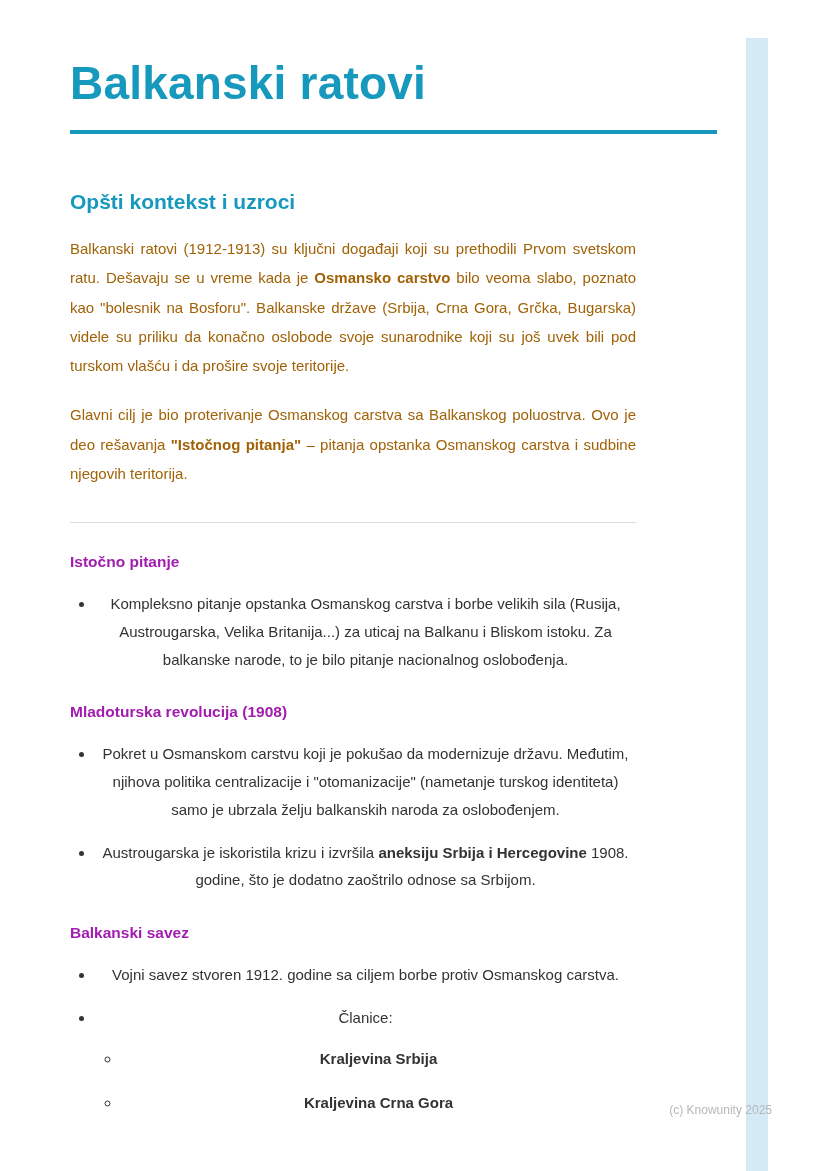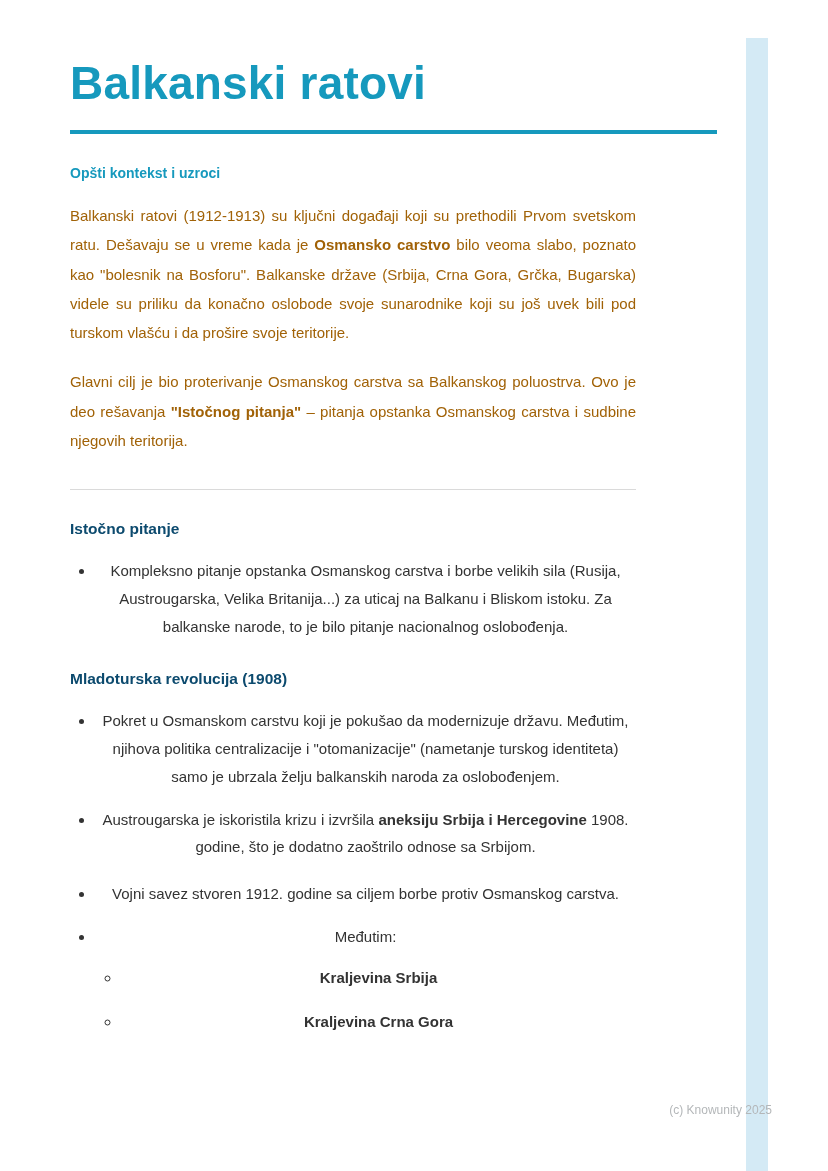--- a/index.html
+++ b/index.html
@@ -34,42 +34,42 @@
     margin: 0;
     letter-spacing: 0.2px;
   }
   .title-rule {
     width: 647px;
     height: 4px;
     background: #1699bd;
     margin-top: 20px;
   }
   .section-heading {
-    font-size: 14px;
+    font-size: 21px;
     font-weight: bold;
     color: #1699bd;
-    margin: 31px 0 0 0;
+    margin: 56px 0 0 0;
   }
   p.body-par {
     font-size: 15px;
     line-height: 1.95;
     text-align: justify;
     margin: 20px 0 0 0;
     color: #a16207;
   }
   .divider {
     width: 100%;
     height: 1px;
     background: #dadada;
     margin-top: 34px;
   }
   .subheading {
     font-size: 15.5px;
     font-weight: bold;
-    color: #0c4a6e;
+    color: #a21caf;
     margin: 30px 0 0 0;
   }
   ul.bullets {
     margin: 19px 0 0 0;
     padding-left: 25px;
     font-size: 15px;
     line-height: 1.85;
     color: #333333;
     text-align: center;
   }
@@ -121,24 +121,25 @@
 
     <div>
       <h3 class="subheading">Mladoturska revolucija (1908)</h3>
       <ul class="bullets">
         <li><span><span>Pokret u Osmanskom carstvu koji je pokušao da modernizuje državu. Međutim, njihova politika centralizacije i "otomanizacije" (nametanje turskog identiteta) samo je ubrzala želju balkanskih naroda za oslobođenjem.</span></span></li>
         <li><span><span>Austrougarska je iskoristila krizu i izvršila </span><b>aneksiju Srbija i Hercegovine</b><span> 1908. godine, što je dodatno zaoštrilo odnose sa Srbijom.</span></span></li>
       </ul>
     </div>
 
     <div>
+      <h3 class="subheading">Balkanski savez</h3>
       <ul class="bullets">
         <li><span><span>Vojni savez stvoren 1912. godine sa ciljem borbe protiv Osmanskog carstva.</span></span></li>
         <li>
-          <span><span>Međutim:</span></span>
+          <span><span>Članice:</span></span>
           <ul class="sub-bullets">
             <li><span><b>Kraljevina Srbija</b></span></li>
             <li><span><b>Kraljevina Crna Gora</b></span></li>
 
           </ul>
         </li>
       </ul>
     </div>
   </div>
 

